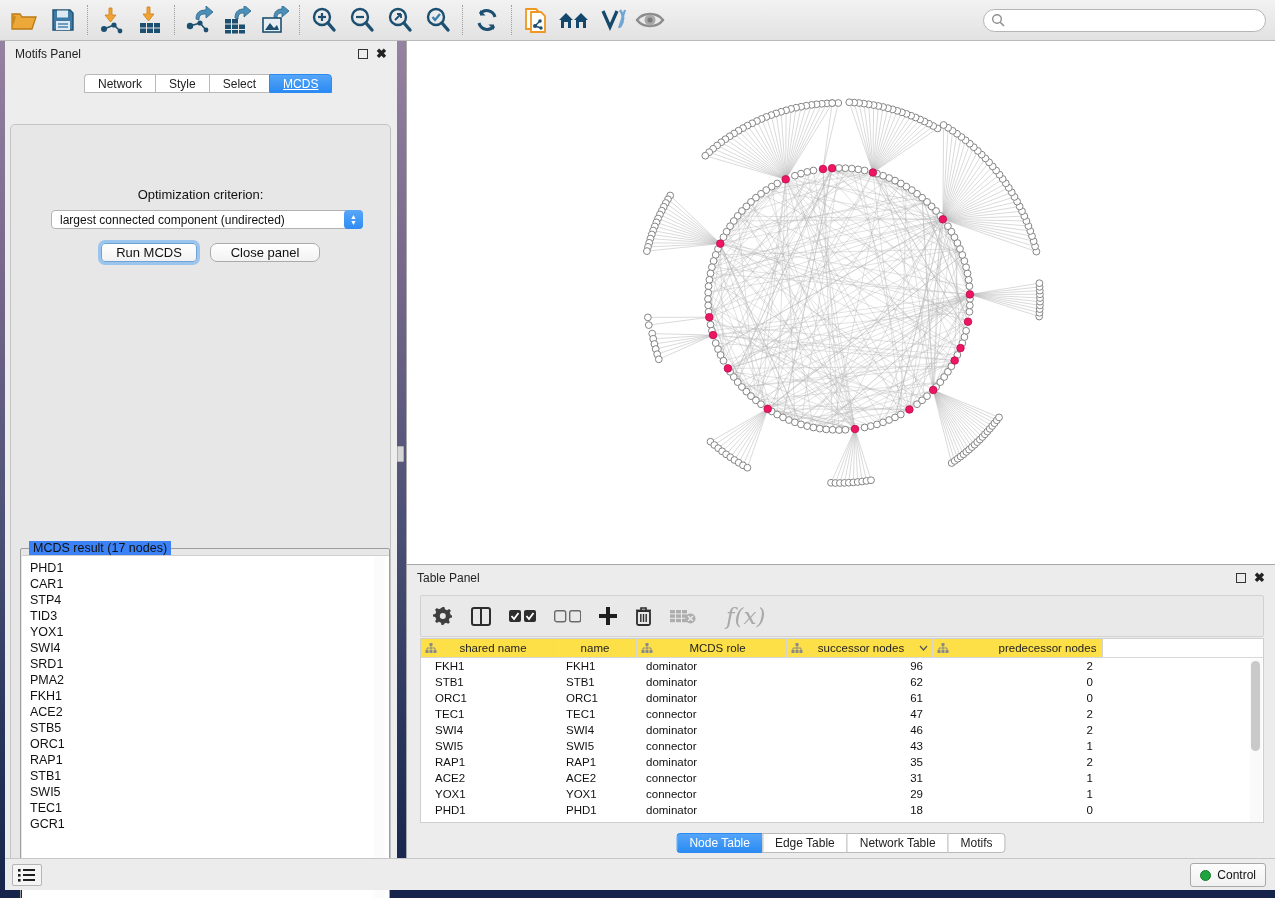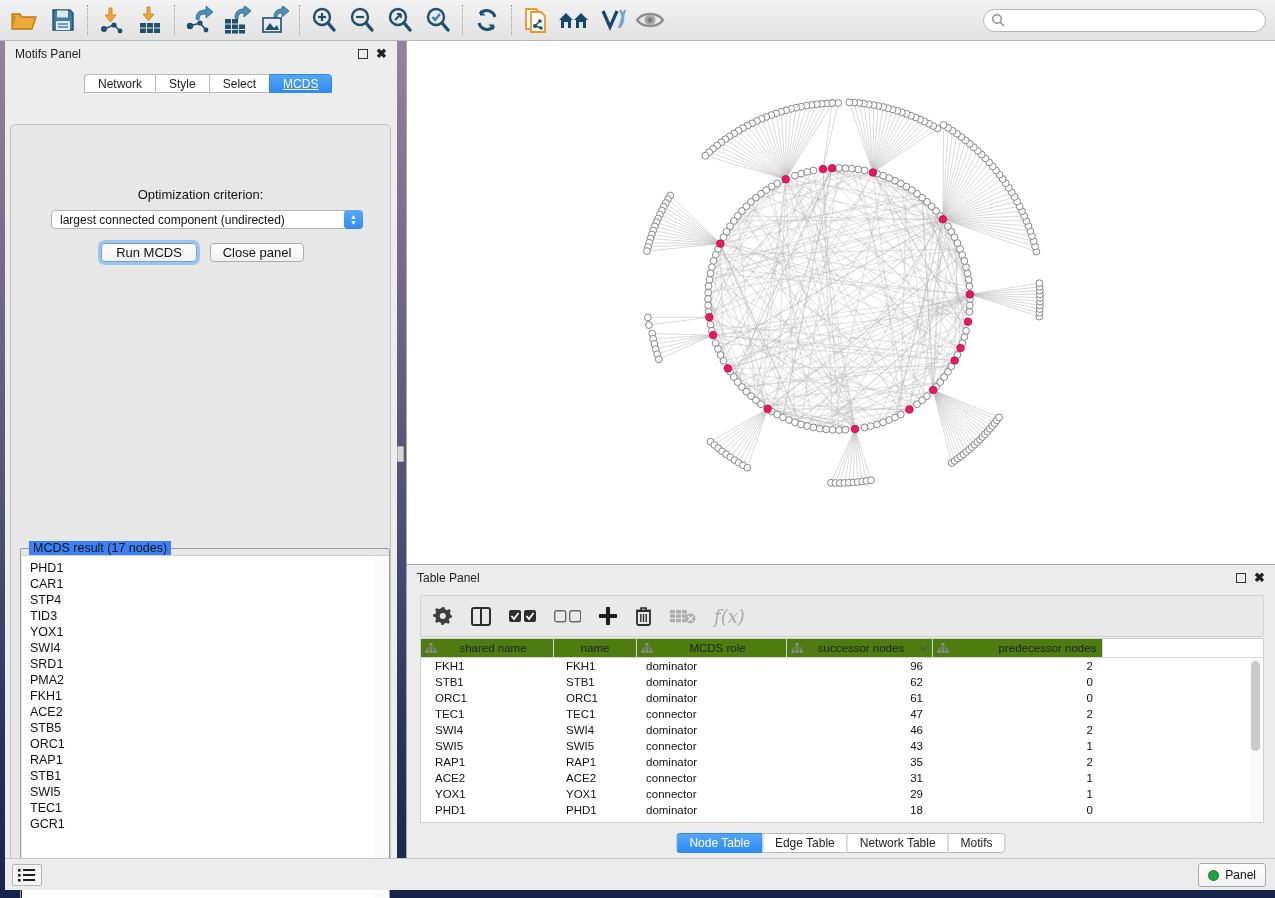--- a/index.html
+++ b/index.html
@@ -74,24 +74,24 @@
   .light.yellow { background:#f8bd35; border:1px solid #dfa024; }
   .light.green { background:#33c748; border:1px solid #25a436; }
   .net-canvas { width:869px; height:500px; }
 
   
   .table-panel { left:406px; top:565px; width:869px; height:293px; background:#ececec;
     border-left:1px solid #a8a8a8; }
   .tp-toolbar { position:absolute; left:13px; top:30px; width:844px; height:42px;
     background:#e9e9e9; border:1px solid #d2d2d2; border-radius:2px;
     display:flex; align-items:center; padding-left:12px; gap:18px; }
-  .fx { font-family:"DejaVu Serif", serif; font-style:italic; font-size:18px; color:#a9a9a9; }
+  .fx { font-family:"DejaVu Serif", serif; font-style:italic; font-size:23px; color:#a9a9a9;margin-left:12px; }
   .tbl { position:absolute; left:13px; top:73px; width:844px; height:185px; background:#fff;
     border:1px solid #cfcfcf; overflow:hidden; }
-  .tbl-head { display:flex; height:19px; background:#4d7c0f; border-bottom:1px solid #d8d8d8; }
+  .tbl-head { display:flex; height:19px; background:#fde047; border-bottom:1px solid #d8d8d8; }
   .th { display:flex; align-items:center; border-right:1px solid #d4d4d4; font-size:11.5px; color:#222;
     padding:0 4px; position:relative; }
   .th .th-label { flex:1; text-align:center; }
   .tbl-row { display:flex; height:16px; }
   .td { font-size:11.5px; color:#111; line-height:16px; white-space:nowrap; overflow:hidden; }
   .tbl-scroll { position:absolute; right:1px; top:20px; width:12px; height:163px; background:#fafafa; }
   .tbl-thumb { position:absolute; left:1px; top:2px; width:9px; height:90px; background:#c9c9c9; border-radius:5px; }
 
   .bottom-tabs { position:absolute; left:50%; transform:translateX(-50%); top:268px; display:flex; z-index:2; }
   .bt-tab { height:20px; padding:0 12px; background:#fff; border:1px solid #b9b9b9; border-right:none;
@@ -289,21 +289,21 @@
     <div class="dropdown">
       <span class="dd-text">largest connected component (undirected)</span>
       <span class="dd-stepper">
           <span>▲</span>
           <span>▼</span>
         </span>
     </div>
     <div class="btn focus" style="left:90px; top:118px; width:96px;">
       <span>Run MCDS</span>
     </div>
-    <div class="btn" style="left:199px; top:118px; width:94px;">
+    <div class="btn" style="left:199px; top:118px; width:110px;border-radius:7px;">
       <span>Close panel</span>
     </div>
     <div class="groupbox">
       <span class="groupbox-legend">MCDS result (17 nodes)</span>
       <div class="mcds-list" id="mcds-list">
           <div class="mcds-item">PHD1</div>
           <div class="mcds-item">CAR1</div>
           <div class="mcds-item">STP4</div>
           <div class="mcds-item">TID3</div>
           <div class="mcds-item">YOX1</div>
@@ -809,15 +809,15 @@
         </g>
       <g fill="#1f1f1f">
           <rect x="0" y="1" width="2.6" height="2.6"></rect>
           <rect x="0" y="6" width="2.6" height="2.6"></rect>
           <rect x="0" y="11" width="2.6" height="2.6"></rect>
         </g>
     </svg>
   </div>
   <div class="memory-btn">
     <span class="mem-dot"></span>
-    <span>Panel</span>
+    <span>Control</span>
   </div>
 </div>
 
 </body></html>

